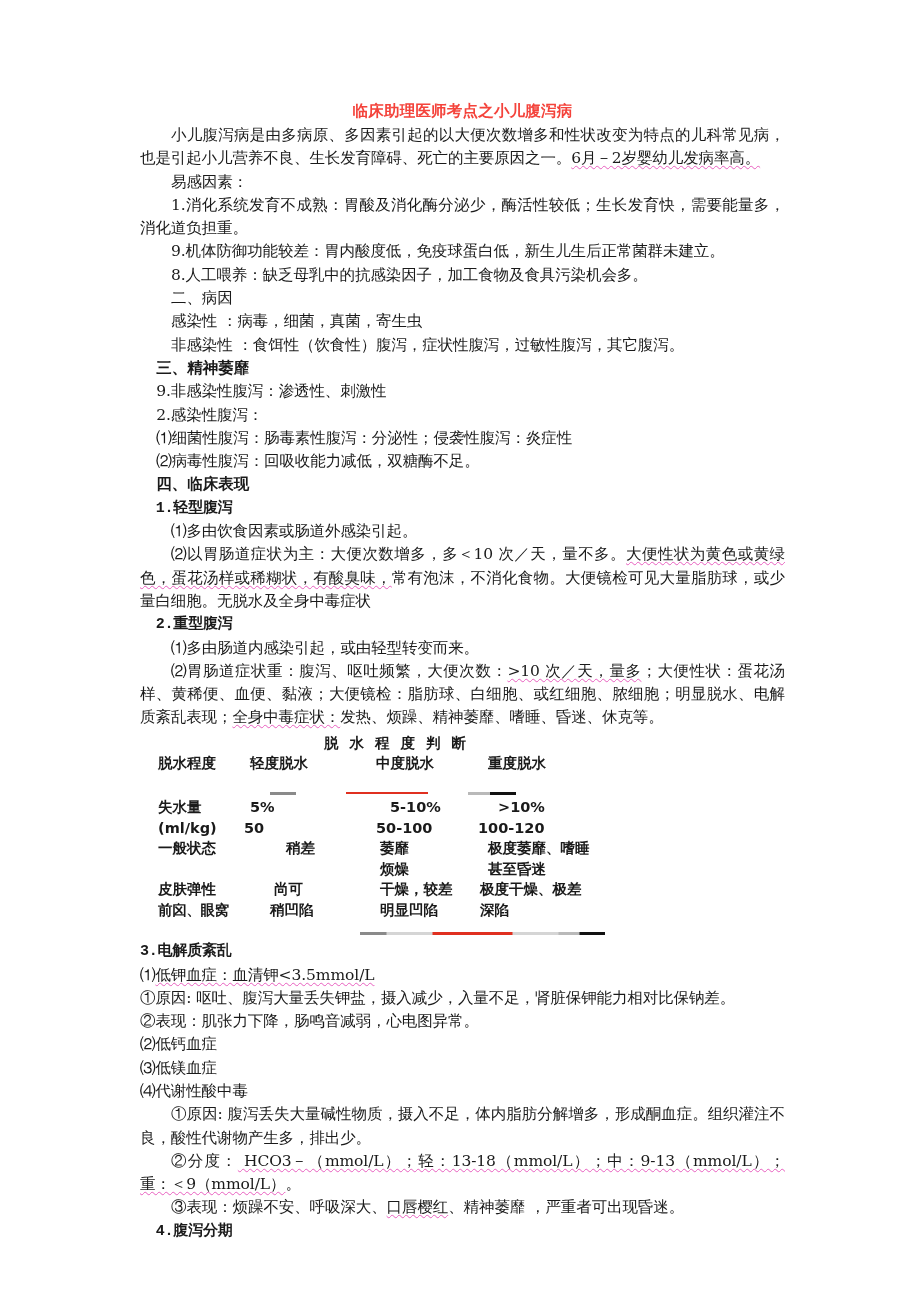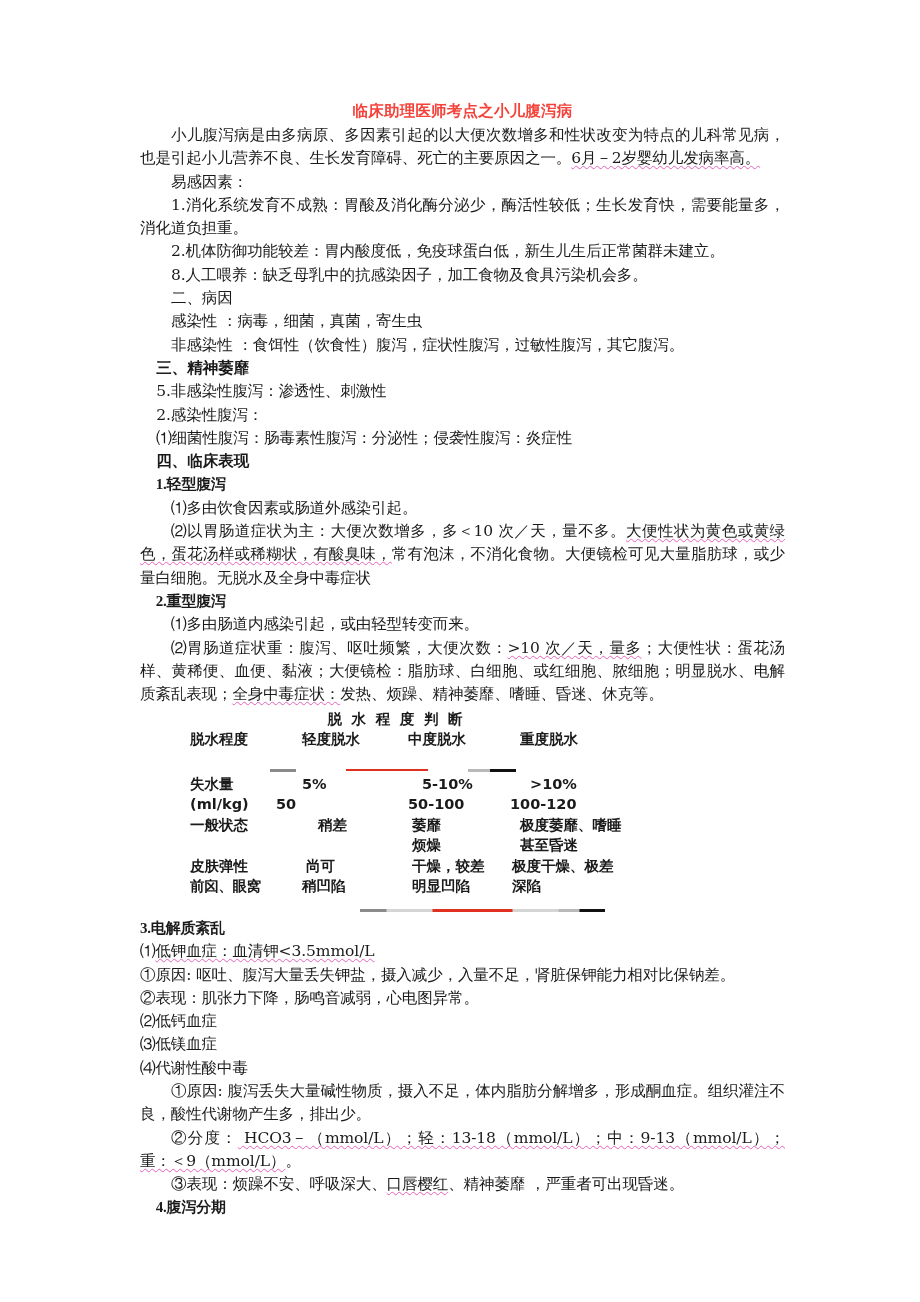--- a/index.html
+++ b/index.html
@@ -48,21 +48,21 @@
     margin: 0;
     text-align: justify;
     text-justify: inter-ideograph;
     letter-spacing: -0.1px;
     white-space: pre-wrap;
   }
   .indent { text-indent: 2em; }
   .indent1 { padding-left: 1.05em; }
   .bold {
     font-weight: bold;
-    font-family: Liberation Serif, serif;
+    font-family: Liberation Mono, monospace;
     font-size: 15px;
     letter-spacing: -0.2px;
   }
   .heading-cn {
     font-weight: bold;
     font-family: "DejaVu Sans", "Liberation Sans", sans-serif;
     font-size: 15.5px;
     letter-spacing: 0px;
   }
 
@@ -86,30 +86,29 @@
     position: relative;
     padding-left: 18px;
   }
   .dehy-title {
     text-align: center;
     font-size: 14.5px;
     font-weight: bold;
     letter-spacing: 3px;
     padding-right: 150px;
     line-height: 20px;
-    font-family: Liberation Serif, serif;
   }
   .dehy-grid {
     position: relative;
     line-height: 20.5px;
   }
   .row { display: block; position: relative; height: 20.5px; }
-  .c { position: absolute; top: 0; white-space: nowrap; margin-left: 32px; }
+  .c { position: absolute; top: 0; white-space: nowrap; }
   .c0 { left: 0px; }
-  .c1 { left: 112px; }
+  .c1 { left: 92px; }
   .c2 { left: 218px; }
   .c3 { left: 330px; text-align: center; }
 
   .spacer-row { height: 17px; }
 
   
   .marks {
     position: relative;
     height: 7px;
   }
@@ -151,31 +150,32 @@
 <body>
 
 <div class="page">
   <div class="content">
 
     <div class="doc-title">临床助理医师考点之小儿腹泻病</div>
 
     <p class="p indent"><span>小儿腹泻病是由多病原、多因素引起的以大便次数增多和性状改变为特点的儿科常见病，也是引起小儿营养不良、生长发育障碍、死亡的主要原因之一。</span><span class="wavy">6月－2岁婴幼儿发病率高。</span></p>
     <p class="p indent">易感因素：</p>
     <p class="p indent">1.消化系统发育不成熟：胃酸及消化酶分泌少，酶活性较低；生长发育快，需要能量多，消化道负担重。</p>
-    <p class="p indent">2.机体防御功能较差：胃内酸度低，免疫球蛋白低，新生儿生后正常菌群未建立。</p>
+    <p class="p indent">9.机体防御功能较差：胃内酸度低，免疫球蛋白低，新生儿生后正常菌群未建立。</p>
     <p class="p indent">8.人工喂养：缺乏母乳中的抗感染因子，加工食物及食具污染机会多。</p>
 
     <p class="p indent">二、病因</p>
     <p class="p indent">感染性 ：病毒，细菌，真菌，寄生虫</p>
     <p class="p indent">非感染性 ：食饵性（饮食性）腹泻，症状性腹泻，过敏性腹泻，其它腹泻。</p>
 
     <p class="p indent1 heading-cn">三、精神萎靡</p>
-    <p class="p indent1">5.非感染性腹泻：渗透性、刺激性</p>
+    <p class="p indent1">9.非感染性腹泻：渗透性、刺激性</p>
     <p class="p indent1">2.感染性腹泻：</p>
     <p class="p indent1">⑴细菌性腹泻：肠毒素性腹泻：分泌性；侵袭性腹泻：炎症性</p>
+    <p class="p indent1">⑵病毒性腹泻：回吸收能力减低，双糖酶不足。</p>
 
     <p class="p indent1 heading-cn">四、临床表现</p>
     <p class="p indent1 bold">1.轻型腹泻</p>
     <p class="p indent">⑴多由饮食因素或肠道外感染引起。</p>
     <p class="p indent"><span>⑵以胃肠道症状为主：大便次数增多，多＜10 次／天，量不多。</span><span class="wavy">大便性状为黄色或黄绿色，蛋花汤样或稀糊状，有酸臭味，</span><span>常有泡沫，不消化食物。大便镜检可见大量脂肪球，或少量白细胞。无脱水及全身中毒症状</span></p>
 
     <p class="p indent1 bold">2.重型腹泻</p>
     <p class="p indent">⑴多由肠道内感染引起，或由轻型转变而来。</p>
     <p class="p indent"><span>⑵胃肠道症状重：腹泻、呕吐频繁，大便次数：</span><span class="wavy">&gt;10 次／天，量多</span><span>；大便性状：蛋花汤样、黄稀便、血便、黏液；大便镜检：脂肪球、白细胞、或红细胞、脓细胞；明显脱水、电解质紊乱表现；</span><span class="wavy">全身中毒症状：</span><span>发热、烦躁、精神萎靡、嗜睡、昏迷、休克等。</span></p>
 

